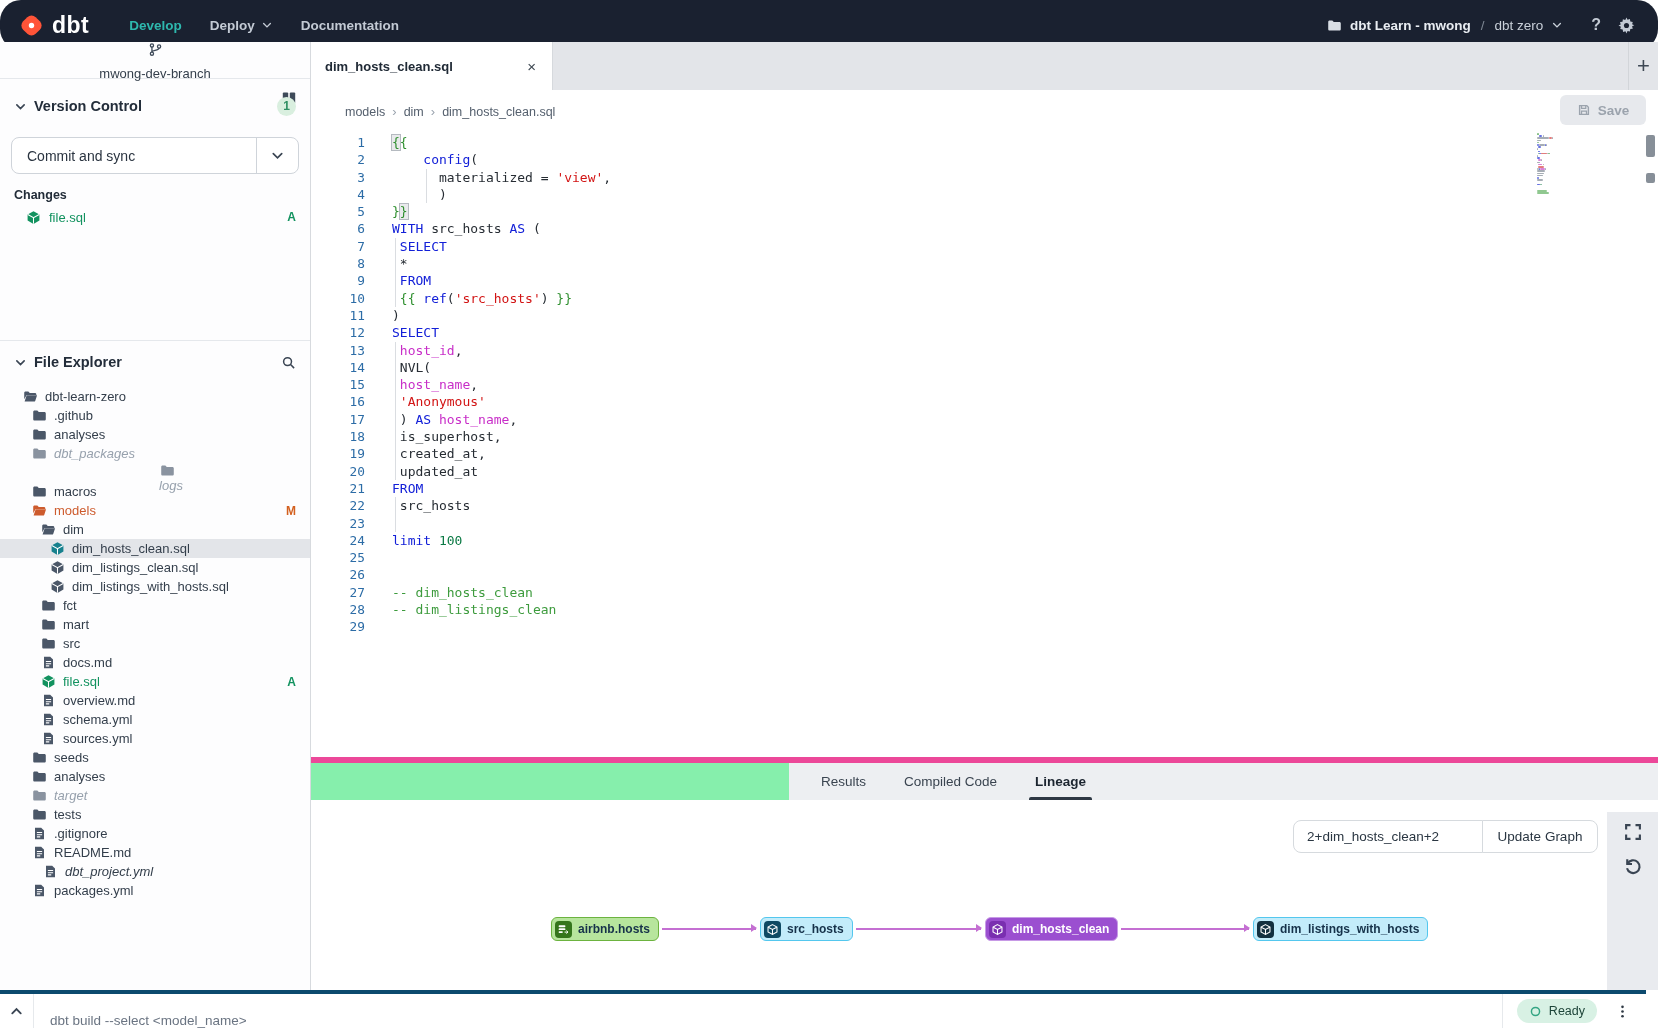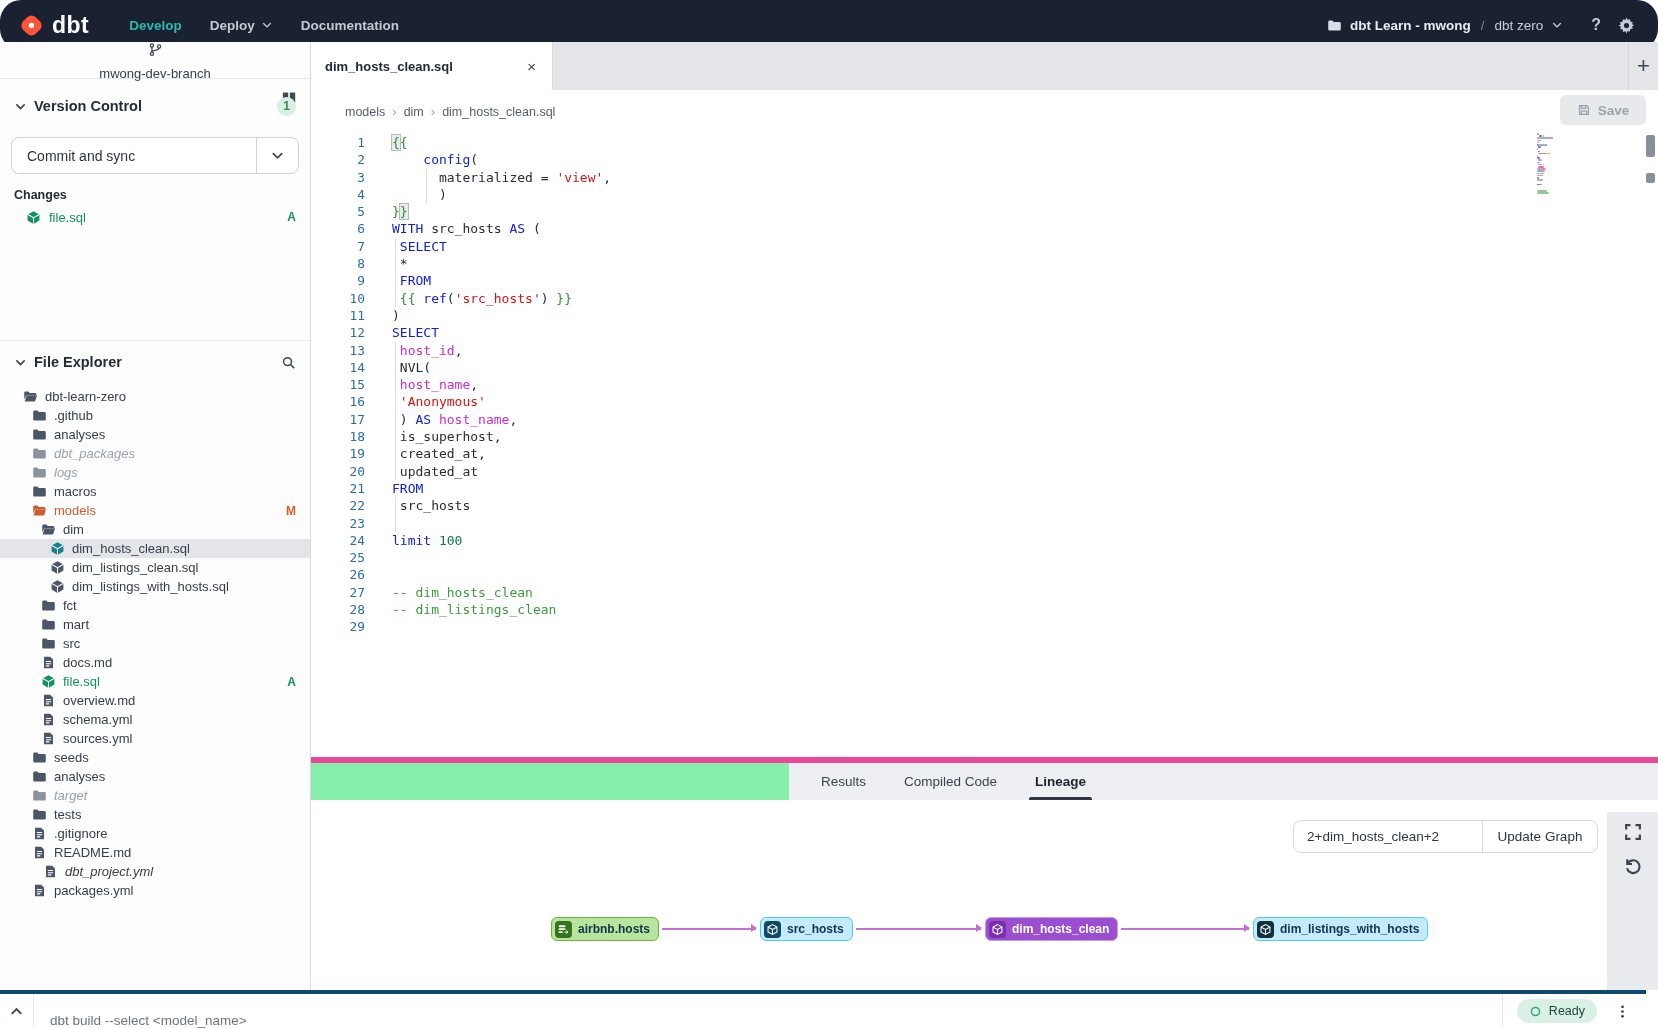--- a/index.html
+++ b/index.html
@@ -302,21 +302,21 @@
           <span>analyses</span>
         </div>
         <div class="tree-row muted" style="padding-left: 32px;">
           <span class="ic">
             <svg viewBox="0 0 16 16">
               <path d="M1.3 4c0-.8.6-1.4 1.4-1.4h3l1.5 1.7h6.1c.8 0 1.4.6 1.4 1.4v6.3c0 .8-.6 1.4-1.4 1.4H2.7c-.8 0-1.4-.6-1.4-1.4z" fill="currentColor"></path>
             </svg>
           </span>
           <span>dbt_packages</span>
         </div>
-        <div class="tree-row muted" style="padding-left: 32px;">
+        <div class="tree-row muted" style="padding-left: 32px; flex-direction: column;">
           <span class="ic">
             <svg viewBox="0 0 16 16">
               <path d="M1.3 4c0-.8.6-1.4 1.4-1.4h3l1.5 1.7h6.1c.8 0 1.4.6 1.4 1.4v6.3c0 .8-.6 1.4-1.4 1.4H2.7c-.8 0-1.4-.6-1.4-1.4z" fill="currentColor"></path>
             </svg>
           </span>
           <span>logs</span>
         </div>
         <div class="tree-row" style="padding-left: 32px;">
           <span class="ic">
             <svg viewBox="0 0 16 16">

